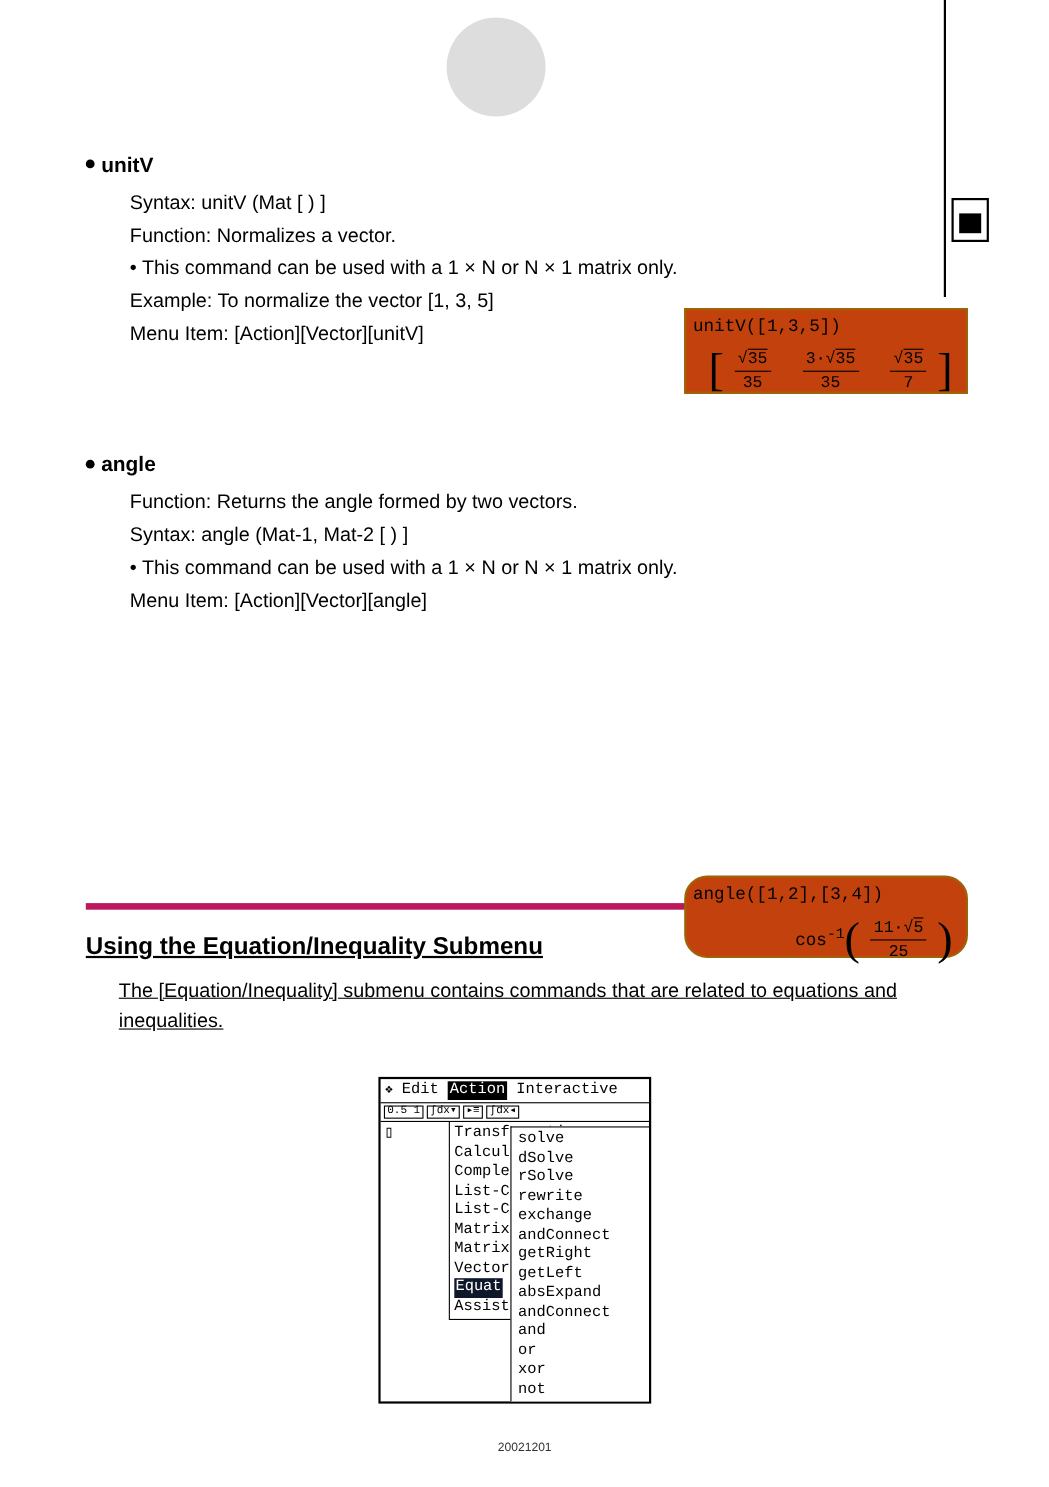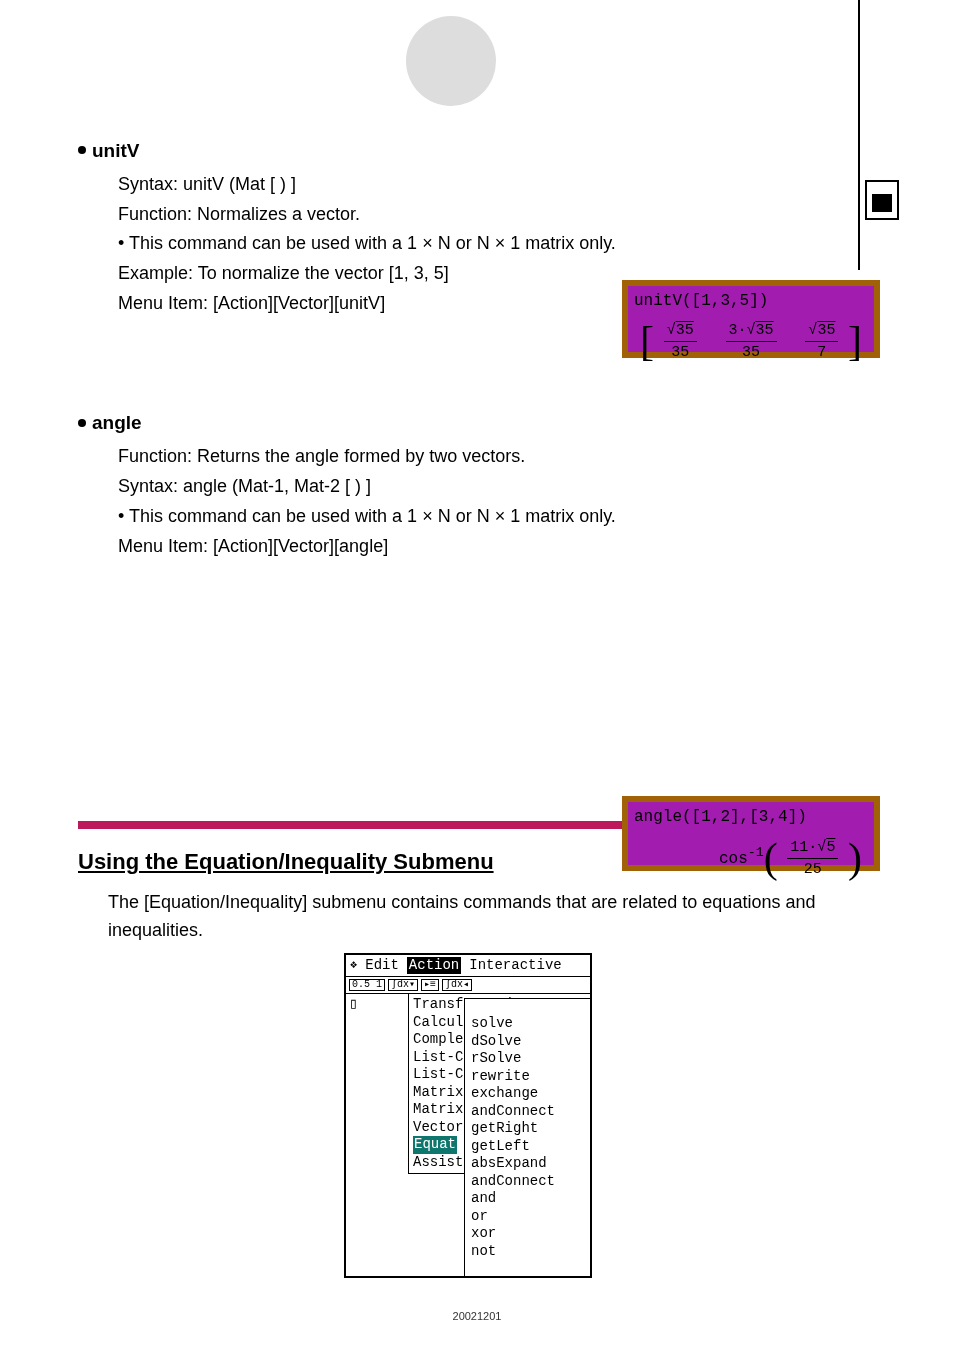--- a/index.html
+++ b/index.html
@@ -61,62 +61,64 @@
     top: 140px;
     left: 78px;
     width: 780px;
   }
   .entry { margin-bottom: 24px; }
   .entry-title { font-weight: bold; font-size: 19px; margin-bottom: 8px; }
   .bullet { display: inline-block; width: 8px; height: 8px; background: #000; border-radius: 50%; vertical-align: middle; margin-right: 6px; margin-bottom: 3px;}
   .entry-body { margin-left: 40px; line-height: 1.65; }
   .subbullet::before { content: "• "; }
   .calc-box {
-    border: 6px solid #a16207;
+    border: 2px solid #a16207;
     font-family: "Courier New", monospace;
     font-size: 16px;
     padding: 4px 6px;
     line-height: 1.4;
-    background: #a21caf;
+    background: #c2410c;
   }
   .calc-box-1 {
     position: absolute;
     top: 140px;
     right: -22px;
     width: 258px;
     height: 78px;
   }
   .calc-box-2 {
     position: absolute;
     top: 384px;
     right: -22px;
     width: 258px;
     height: 75px;
+    border-radius: 21px;
   }
   .frac { display: inline-block; text-align: center; vertical-align: middle; font-size: 15px;}
   .frac .num { display: block; border-bottom: 1px solid #000; padding: 0 3px;}
   .frac .den { display: block; padding: 0 3px;}
   .sqrt { text-decoration: overline; }
   .math-row { text-align: right; padding-right: 6px; }
   .big-bracket-l, .big-bracket-r { font-size: 42px; vertical-align: middle; font-family: serif;}
   .section-rule {
-    border-top: 8px solid #be185d;
+    border-top: 6px solid #be185d;
     margin-top: 260px;
     padding-top: 20px;
   }
   .section-title {
     font-weight: bold;
     font-size: 22px;
     text-decoration: underline;
     margin-bottom: 14px;
   }
   .section-desc {
     margin-left: 30px;
     line-height: 1.55;
-    margin-bottom: 8px;
+    margin-bottom: 36px;
+    text-decoration: underline;
   }
   .menu-screenshot {
     width: 248px;
     margin: 0 auto;
     border: 2px solid #000;
     font-family: "Courier New", monospace;
     font-size: 14px;
     line-height: 1.25;
     background: #fff;
   }
@@ -150,26 +152,26 @@
   }
   .menu-panel {
     border-left: 1px solid #000;
     flex: 1;
   }
   .menu-panel-top {
     border-bottom: 1px solid #000;
     padding: 2px 4px;
   }
   .menu-panel-top .mrow { display: flex; justify-content: space-between; }
-  .menu-panel-top .sel { background: #0f766e; color: #fff; padding: 0 1px;}
+  .menu-panel-top .sel { background: #0f172a; color: #fff; padding: 0 1px;}
   .submenu {
     border-left: 1px solid #000;
     margin-left: 36px;
     border-top: 1px solid #000;
-    padding: 16px 6px;
+    padding: 2px 6px;
   }
   .submenu div { white-space: nowrap; }
   .footer-code {
     position: absolute;
     bottom: 30px;
     width: 100%;
     text-align: center;
     font-size: 11px;
     color: #333;
   }

